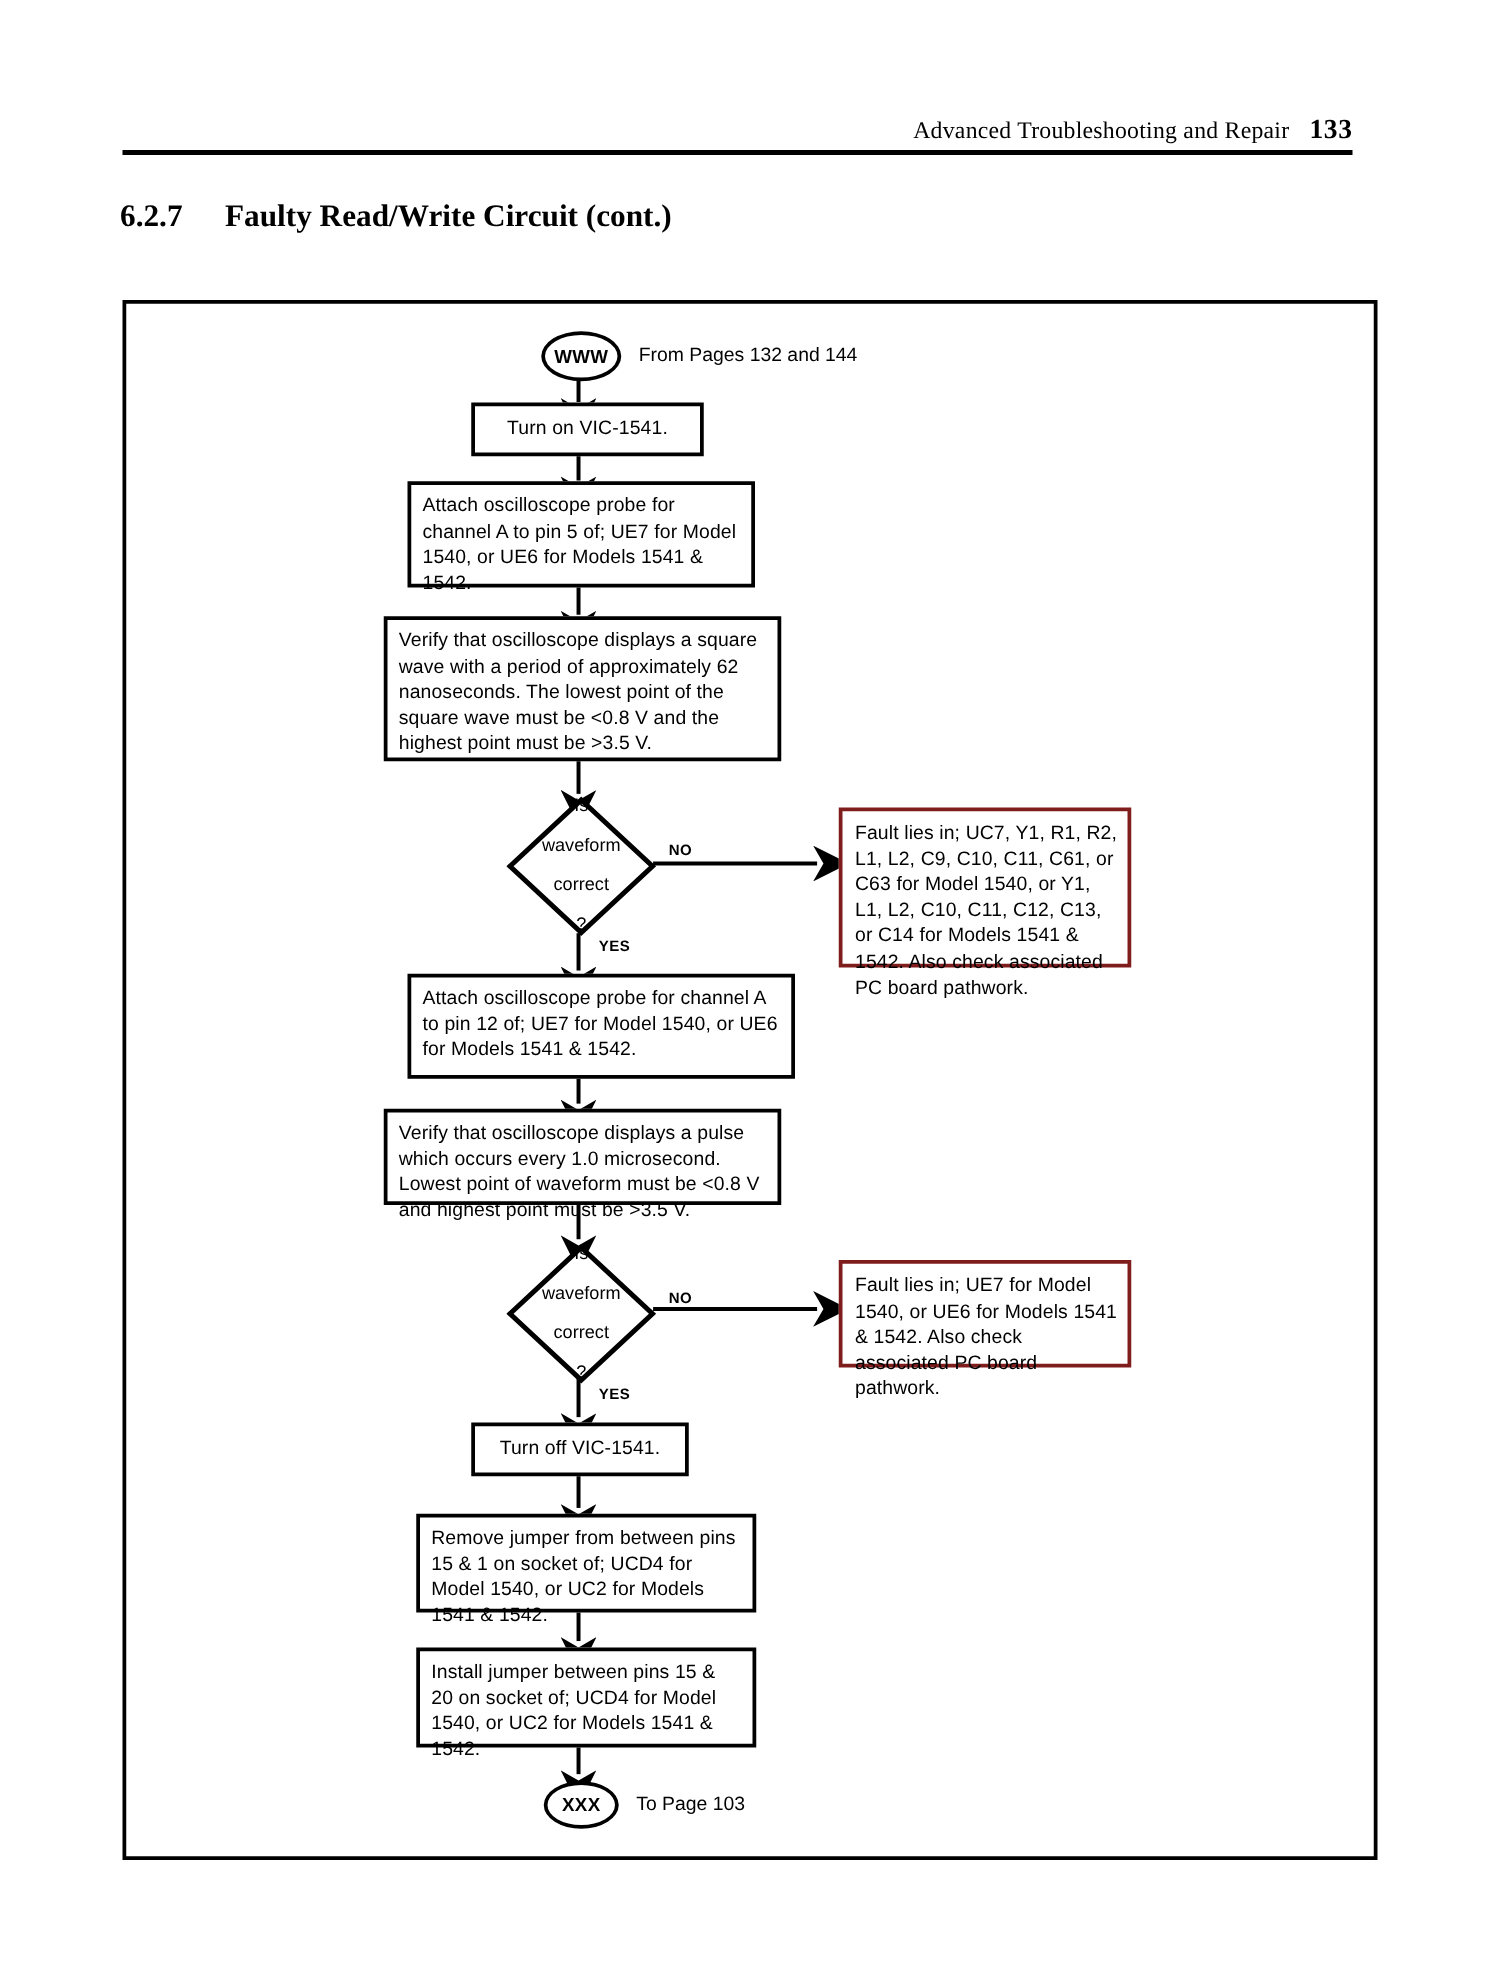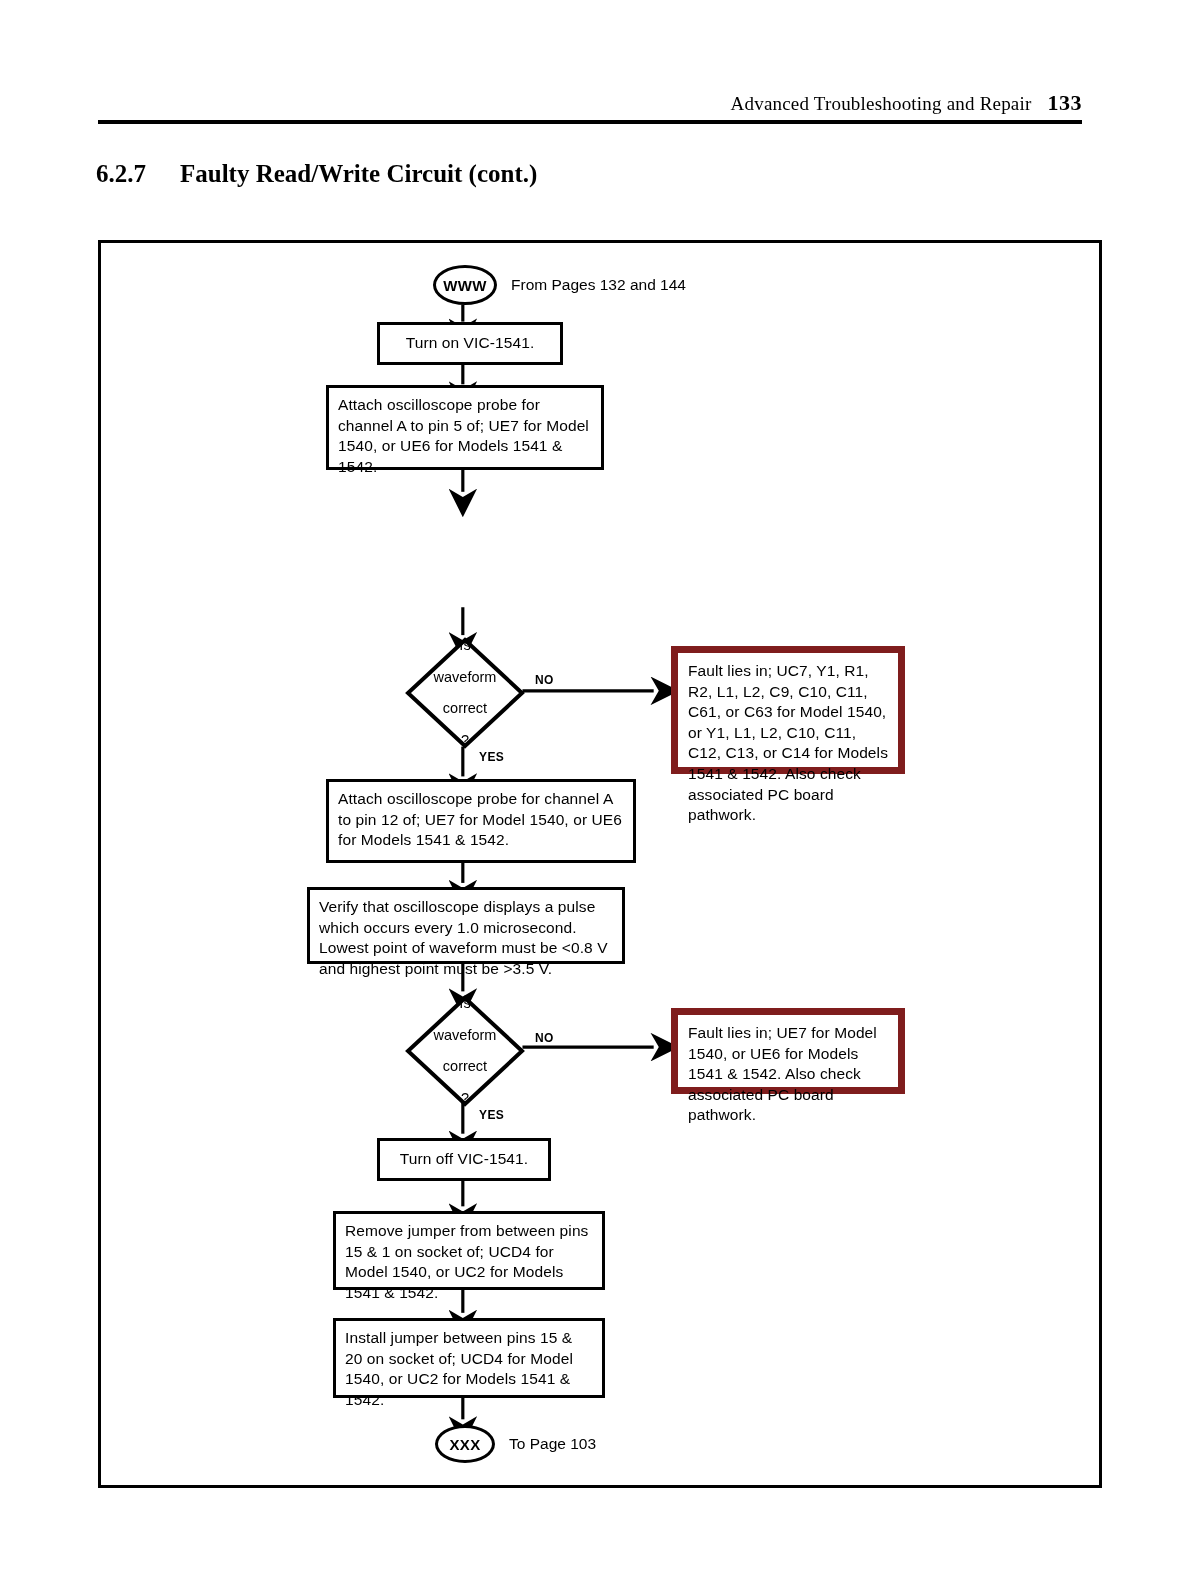--- a/index.html
+++ b/index.html
@@ -91,21 +91,21 @@
     padding: 7px 8px 17px 9px;
     letter-spacing: 0.1px;
   }
   .proc.center {
     display: flex;
     align-items: center;
     justify-content: center;
     padding: 0;
   }
   .fault {
-    border: 7px solid #7f1d1d;
+    border: 3px solid #7f1d1d;
     font-size: 15.5px;
     line-height: 1.33;
     padding: 8px 8px 8px 10px;
     letter-spacing: 0.1px;
   }
 
   
   .decision {
     position: absolute;
     z-index: 2;
@@ -218,20 +218,23 @@
   <div class="connector-label" style="left:410px; top:33px;">From Pages 132 and 144</div>
 
   <div class="node proc center" style="left:276px; top:79px; width:186px; height:43px;">
     <span>Turn on VIC-1541.</span>
   </div>
 
   <div class="node proc" style="left:225px; top:142px; width:278px; height:85px;">
     <span>Attach oscilloscope probe for channel A to pin 5 of; UE7 for  Model 1540, or UE6 for Models 1541 &amp; 1542.</span>
   </div>
 
+  <div class="node proc" style="left:206px; top:250px; width:318px; height:116px;">
+    <span>Verify that oscilloscope displays a square wave with a period  of approximately 62 nanoseconds. The lowest point of the square wave must be &lt;0.8 V and the highest point must be  &gt;3.5 V.</span>
+  </div>
 
   <div class="decision" style="left:304px; top:394px; width:120px; height:112px;">
     <svg class="dia-shape" viewBox="0 0 120 112" preserveAspectRatio="none">
       <polygon points="60,3 117,56 60,109 3,56" fill="#fff" stroke="#000" stroke-width="4"></polygon>
     </svg>
     <div class="dia-text">
       <span>Is</span>
       <span>waveform</span>
       <span>correct</span>
       <span>?</span>

